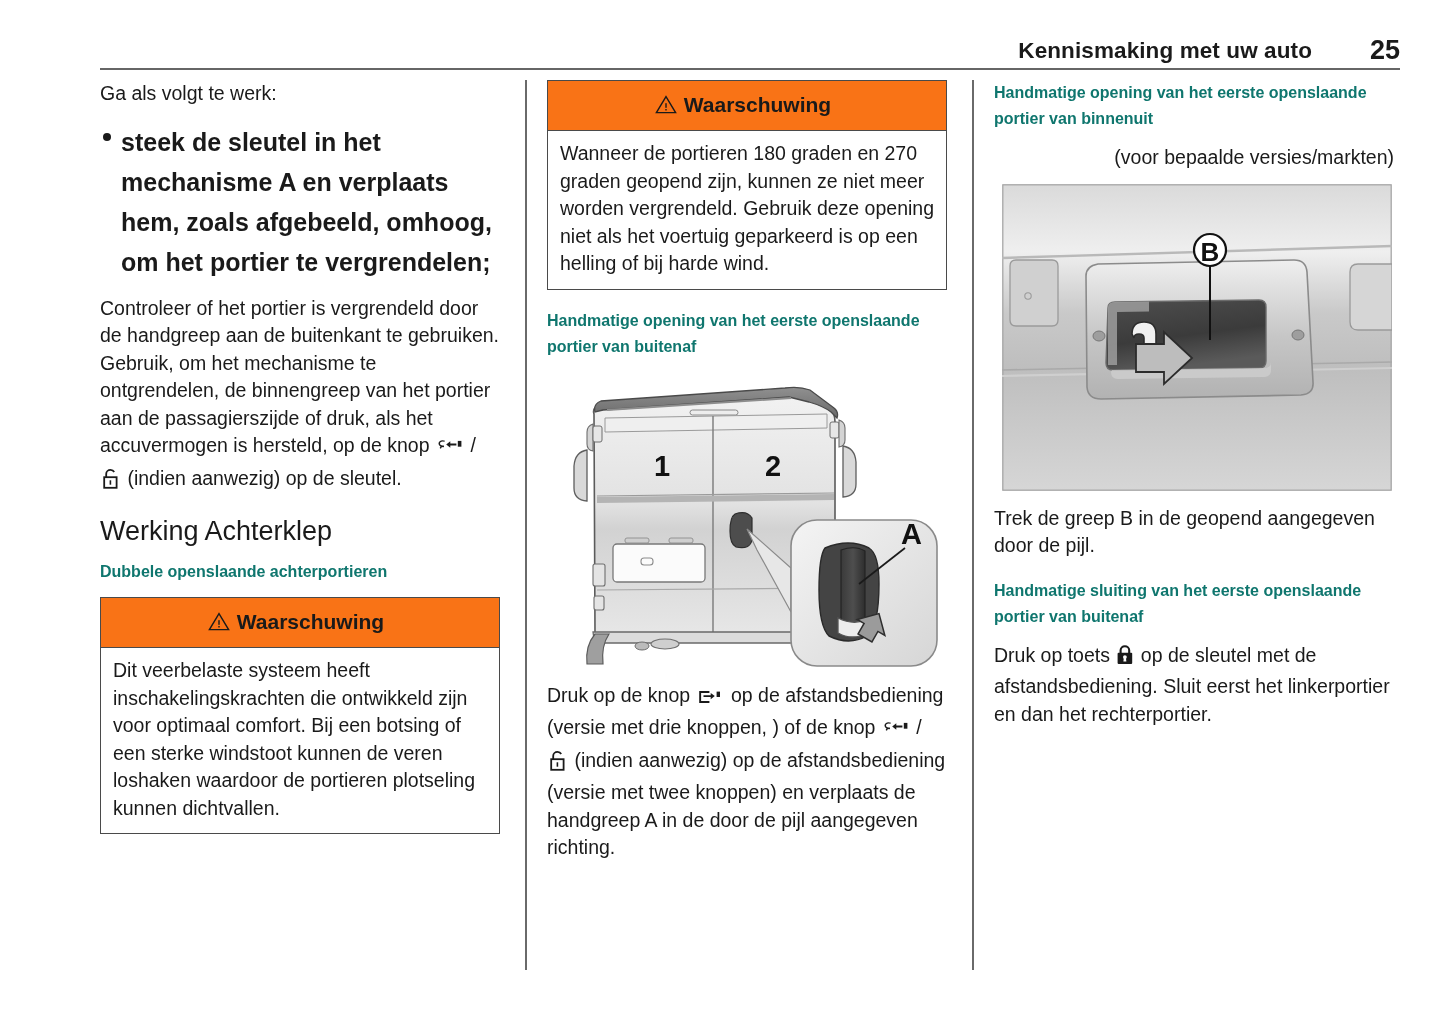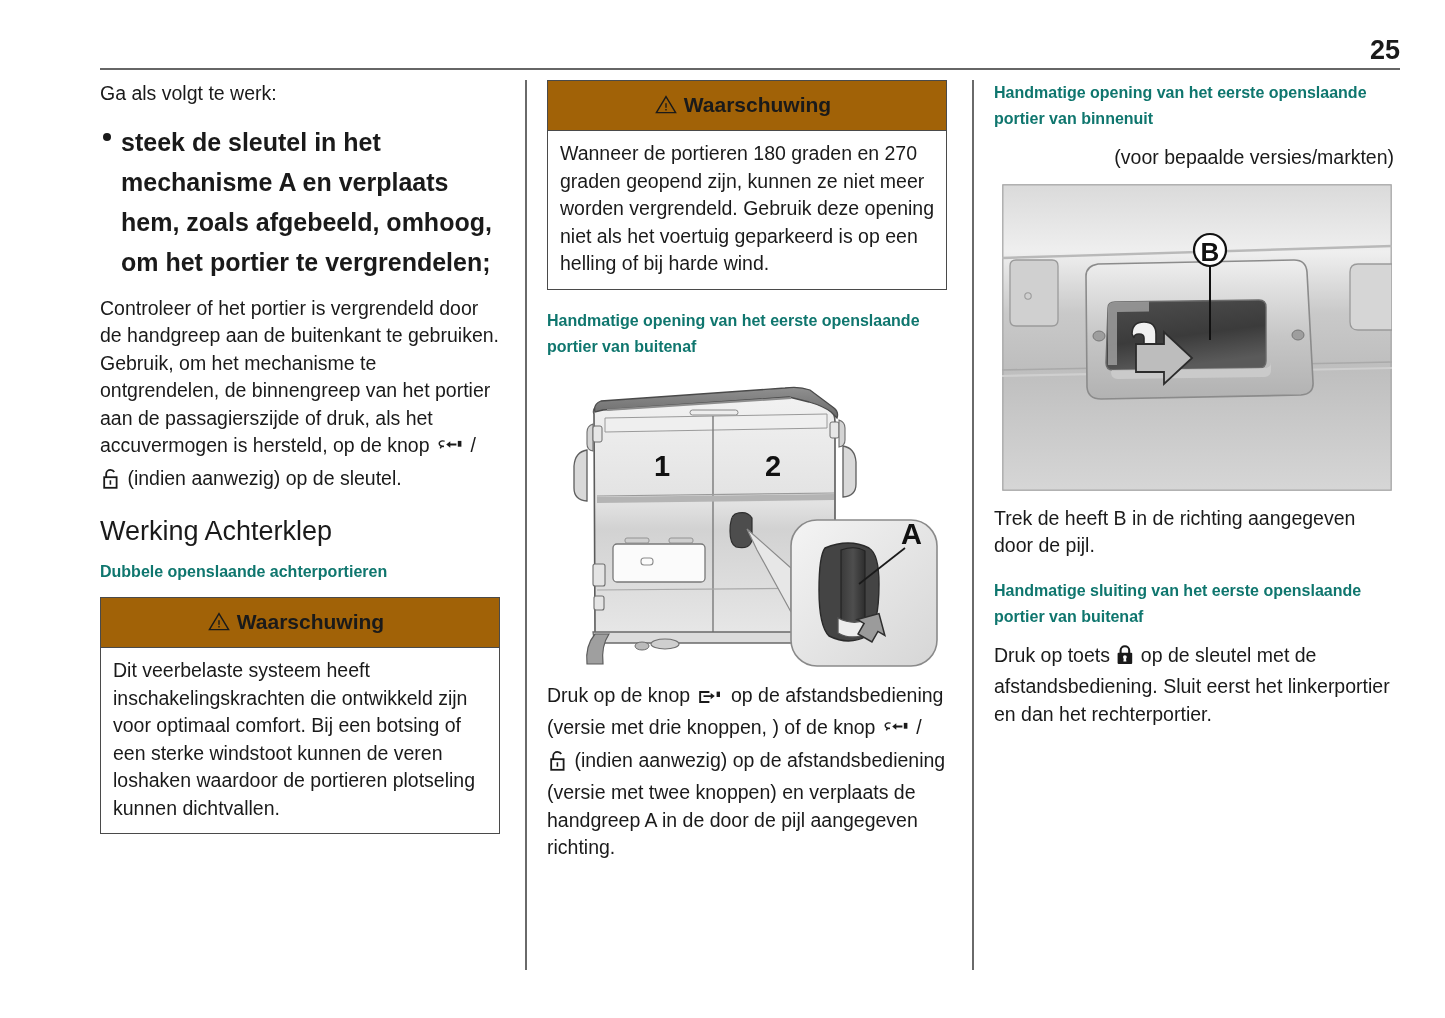--- a/index.html
+++ b/index.html
@@ -126,21 +126,21 @@
   }
 
   
   .warning-box {
     border: 1.5px solid #4a4a4a;
     box-sizing: border-box;
     margin: 0 0 16px 0;
     background: #ffffff;
   }
   .warning-head {
-    background: #a16207;
+    background: #f97316;
     border-bottom: 1.5px solid #4a4a4a;
     text-align: center;
     font-size: 21px;
     font-weight: bold;
     padding: 13px 8px 13px 0;
     color: #1a1a1a;
     line-height: 1;
   }
   .warn-tri {
     display: inline-block;
@@ -162,20 +162,21 @@
   }
 
   
   .figure { margin: 0 0 10px 0; }
   .fig-inner { display:block; }
 </style>
 </head>
 <body>
 
 <div class="page-header">
+  <div class="header-title">Kennismaking met uw auto</div>
   <div class="header-pagenum">25</div>
 </div>
 <div class="header-rule"></div>
 
 <div class="columns">
 
   <div class="col-divider div-1"></div>
   <div class="col-divider div-2"></div>
 
   <div class="col col-left">
@@ -385,21 +386,21 @@
 
         <path d="M130 150 q0 -12 12 -12 q12 0 12 12 l0 20 q-6 4 -12 0 l0 -16 q0 -4 -5 -4 q-5 0 -5 4 z" fill="#f0f0f0" stroke="#2c2c2c" stroke-width="1.6"></path>
         <path d="M128 168 l0 -14 l28 0 l0 -12 l28 26 l-28 26 l0 -12 l-28 0 z" fill="#bdbdbd" stroke="#2c2c2c" stroke-width="1.8" transform="translate(6,6)"></path>
 
         <line x1="208" y1="78" x2="208" y2="156" stroke="#111" stroke-width="2"></line>
         <circle cx="208" cy="66" r="16" fill="#ffffff" stroke="#111" stroke-width="2.2"></circle>
         <text x="208" y="77" text-anchor="middle" font-family="Liberation Sans, sans-serif" font-size="26" font-weight="bold" fill="#111">B</text>
       </svg>
     </div>
 
-    <p class="body" style="margin-top:14px;">Trek de heeft B in de richting aangegeven door de pijl.</p>
+    <p class="body" style="margin-top:14px;">Trek de greep B in de geopend aangegeven door de pijl.</p>
 
     <div class="h2" style="margin-top:18px;">Handmatige sluiting van het eerste openslaande portier van buitenaf</div>
 
     <p class="body"><span>Druk op toets</span> <span class="ico" style="vertical-align:-4px;"><svg width="18" height="22" viewBox="0 0 18 22">
             <path d="M4.6 9.0V6.3c0-2.2 1.9-4.0 4.3-4.0s4.3 1.8 4.3 4.0v2.7" fill="none" stroke="#1a1a1a" stroke-width="2.1"></path>
             <rect x="1.6" y="8.7" width="14.6" height="11.4" rx="1" fill="#1a1a1a"></rect>
             <circle cx="8.9" cy="13.1" r="1.9" fill="#ffffff"></circle>
             <path d="M7.9 13.6h2l0.5 4.0h-3z" fill="#ffffff"></path>
           </svg></span> <span>op de sleutel met de afstandsbediening. Sluit eerst het linkerportier en dan het rechterportier.</span></p>
 

